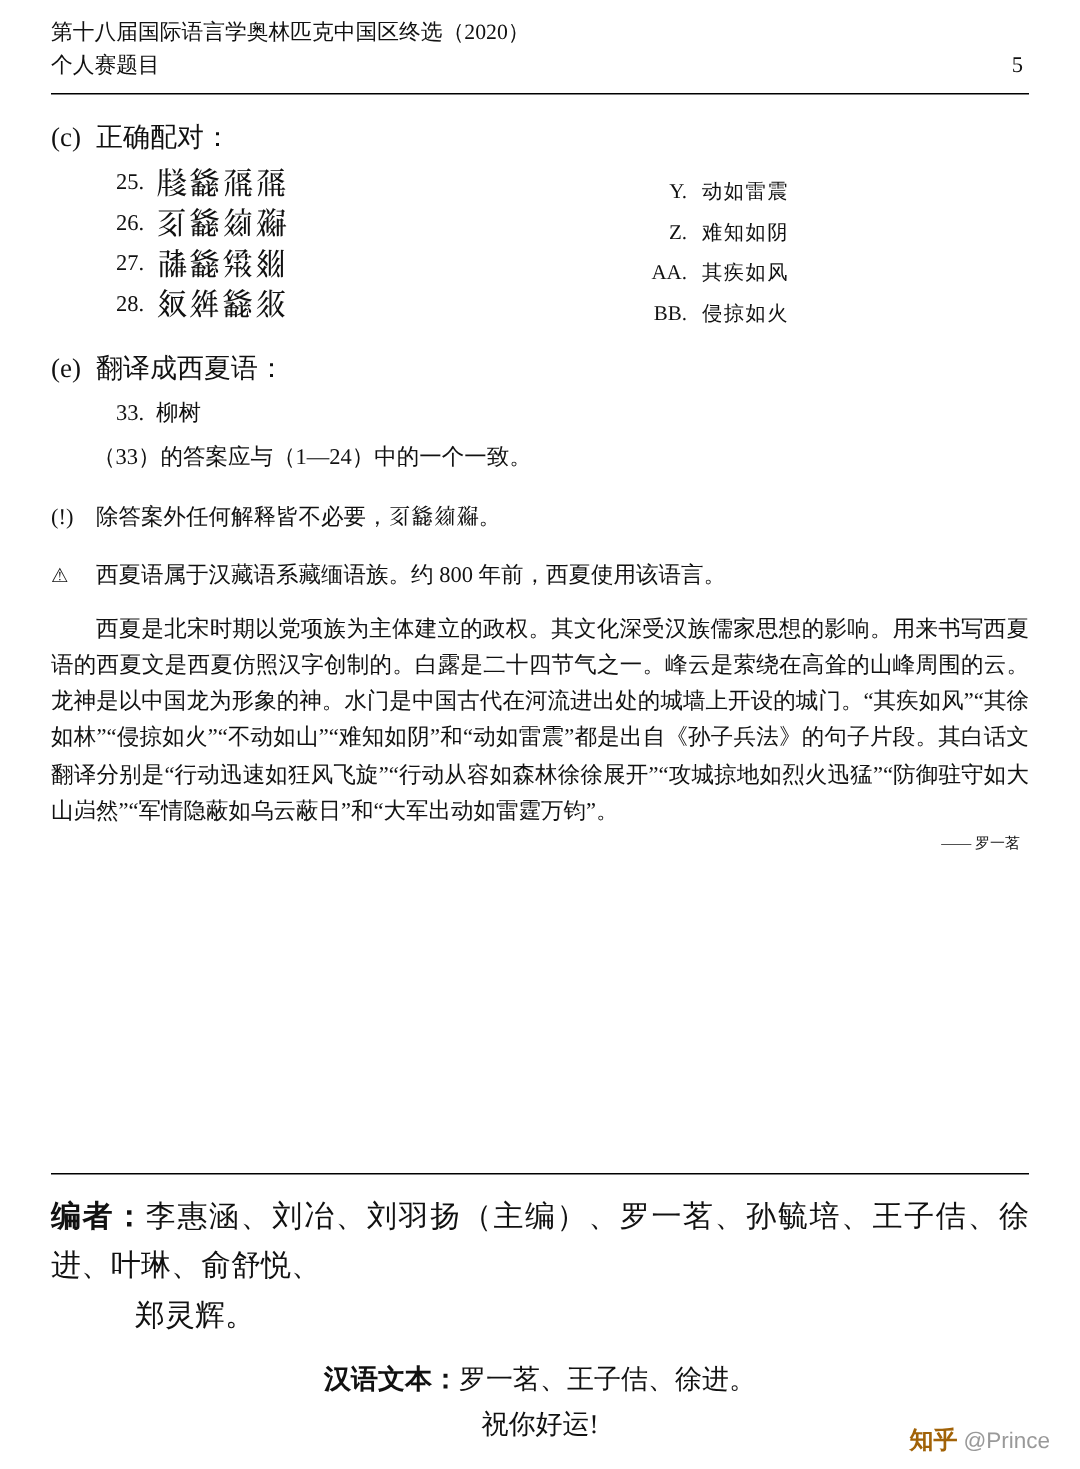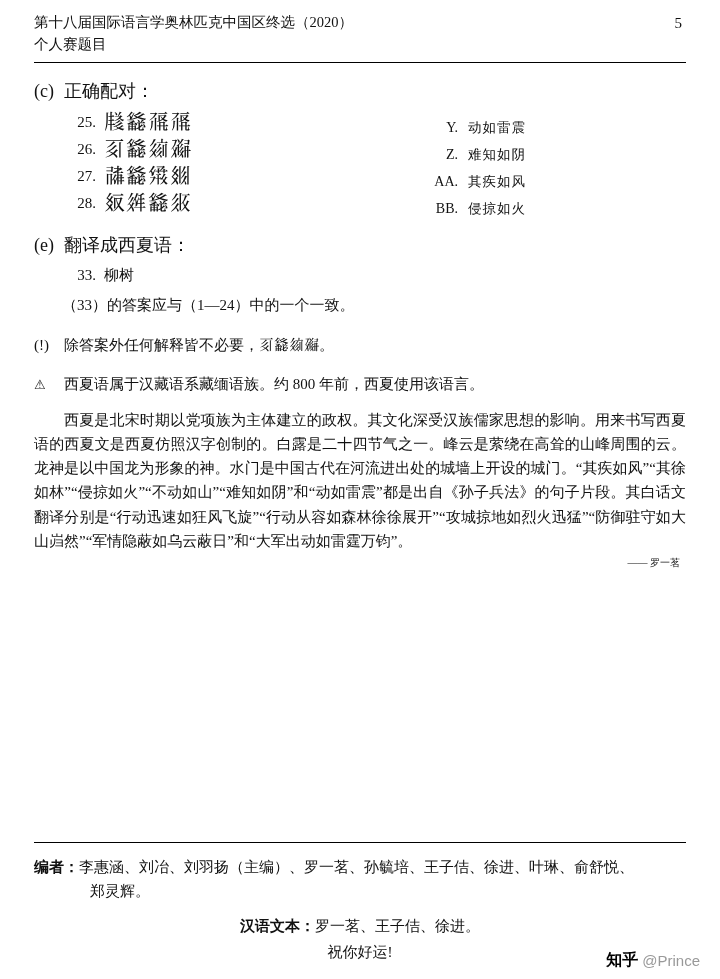--- a/index.html
+++ b/index.html
@@ -19,21 +19,21 @@
     position: relative;
     width: 720px;
     height: 979px;
     box-sizing: border-box;
     padding: 12px 34px 0 34px;
   }
   
   .header {
     display: flex;
     justify-content: space-between;
-    align-items: flex-start;
+    align-items: flex-end;
     font-size: 14.5px;
     line-height: 1.5;
   }
   .header-left {
     max-width: 560px;
   }
   .header-line {
     white-space: nowrap;
   }
   .header-page {
@@ -159,50 +159,50 @@
     position: absolute;
     left: 34px;
     right: 34px;
     bottom: 14px;
   }
   .footer-rule {
     border-top: 1px solid #000;
     margin-bottom: 12px;
   }
   .footer-line {
-    font-size: 15px;
+    font-size: 20px;
     line-height: 1.65;
     text-align: justify;
   }
   .footer-line b {
     font-weight: bold;
   }
   .footer-center {
     text-align: center;
-    font-size: 15px;
+    font-size: 18px;
     line-height: 1.7;
   }
   .footer-indent {
     padding-left: 56px;
     text-indent: 0;
   }
   .watermark {
     position: absolute;
     right: 20px;
     bottom: 8px;
     display: flex;
     align-items: center;
     color: #999999;
     font-size: 15px;
   }
   .wm-logo {
     font-weight: bold;
     font-size: 16px;
     margin-right: 4px;
-    color: #000000;
+    color: #a16207;
     font-family: "Liberation Sans", sans-serif;
   }
   .wm-name {
     font-family: "Liberation Sans", sans-serif;
   }
 </style>
 </head>
 <body>
 
 <div class="page">

